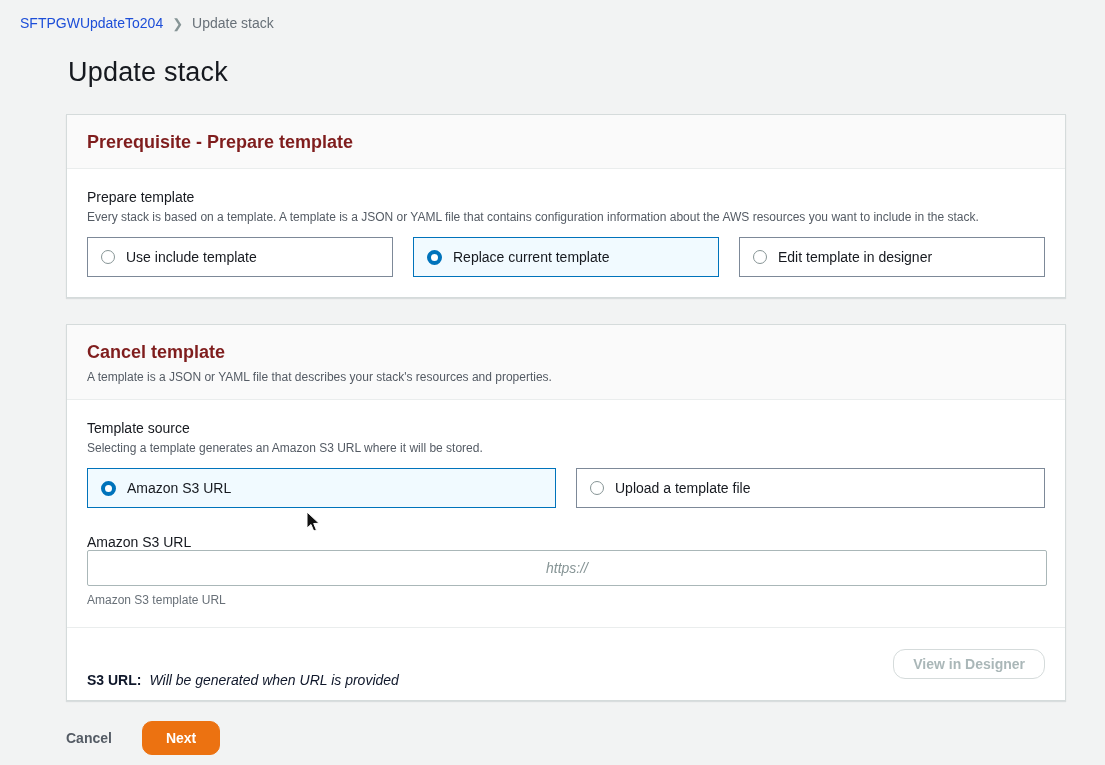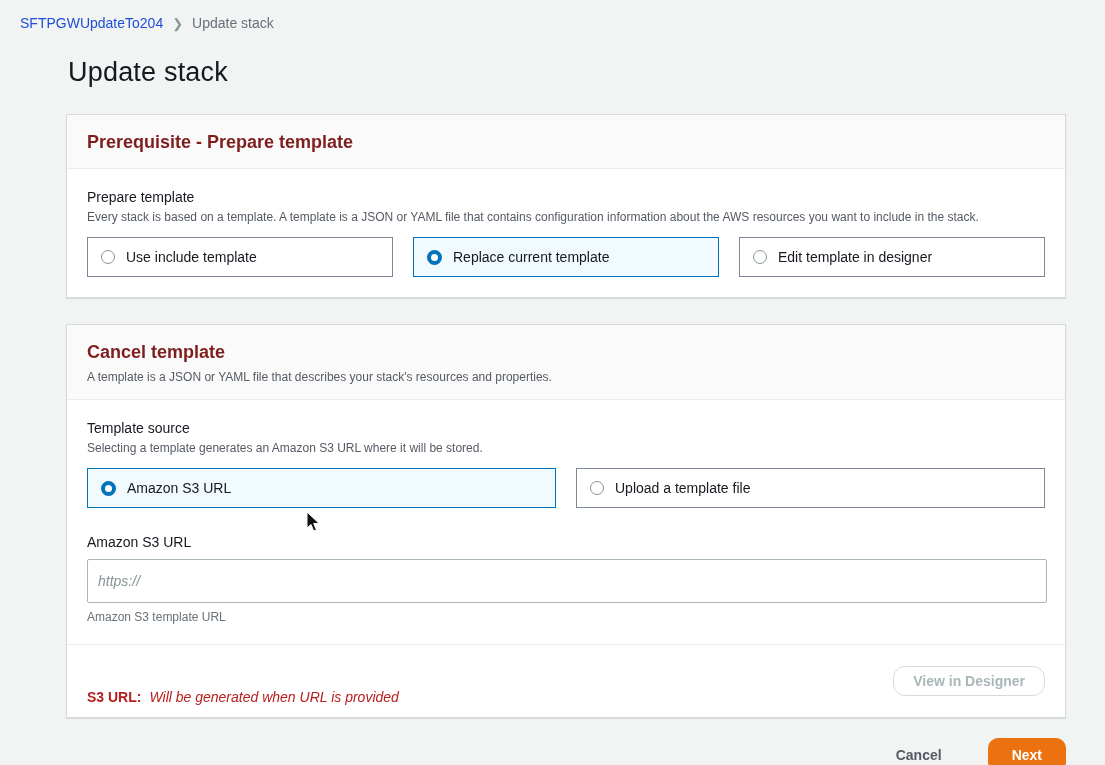--- a/index.html
+++ b/index.html
@@ -59,48 +59,47 @@
   .tile.selected { background:#f1faff; border-color:#0073bb; }
 
   .radio {
     width:14px; height:14px; border-radius:50%;
     border:1px solid #879596; background:#fff; flex:0 0 auto;
   }
   .radio.checked { border:4.5px solid #0073bb; width:15px; height:15px; }
 
   .s3-label { font-size:14px; margin-top:26px; }
   .s3-input {
-    margin-top:9px;
-    width:960px; height:44px;
+    width:960px; height:36px;
     border:1px solid #aab7b8; border-radius:2px;
     padding:4px 10px; font-size:14px;
     font-family:"Liberation Sans", sans-serif;
-    color:#16191f; background:#fff;
+    color:#16191f; background:#fff;text-align:center;
   }
   .s3-input::placeholder { color:#879596; font-style:italic; }
   .s3-helper { font-size:12px; color:#687078; margin-top:7px; }
 
   .card-footer {
     border-top:1px solid #eaeded;
     background:#ffffff;
     padding:12px 20px;
     display:flex; align-items:center; justify-content:space-between;
   }
-  .footer-left { font-size:14px; color:#b91c1c; display:flex; align-items:baseline; gap:8px;text-align:center; }
+  .footer-left { font-size:14px; color:#0f172a; display:flex; align-items:baseline; gap:8px;text-align:center; }
   .footer-left .s3url-label { font-weight:700; }
   .footer-left .s3url-value { font-style:italic;margin-top:32px; }
   .btn-secondary-disabled {
     background:#fff; border:1px solid #d5dbdb; border-radius:12px;
     color:#aab7b8; font-weight:700; font-size:14px;
     padding:6px 19px; font-family:"Liberation Sans", sans-serif;
   }
 
   .actions {
     width:1000px; margin:20px 0 0 66px;
-    display:flex; justify-content:flex-end; align-items:center; gap:46px;
+    display:flex; align-items:center; gap:30px;
   }
   .btn-link {
     background:none; border:none; color:#545b64; font-weight:700;
     font-size:14px; cursor:pointer; font-family:"Liberation Sans", sans-serif; padding:0;
   }
   .btn-primary {
     background:#ec7211; border:1px solid #ec7211; border-radius:10px;
     color:#ffffff; font-weight:700; font-size:14px;
     padding:8px 23px; cursor:pointer; font-family:"Liberation Sans", sans-serif;
   }

